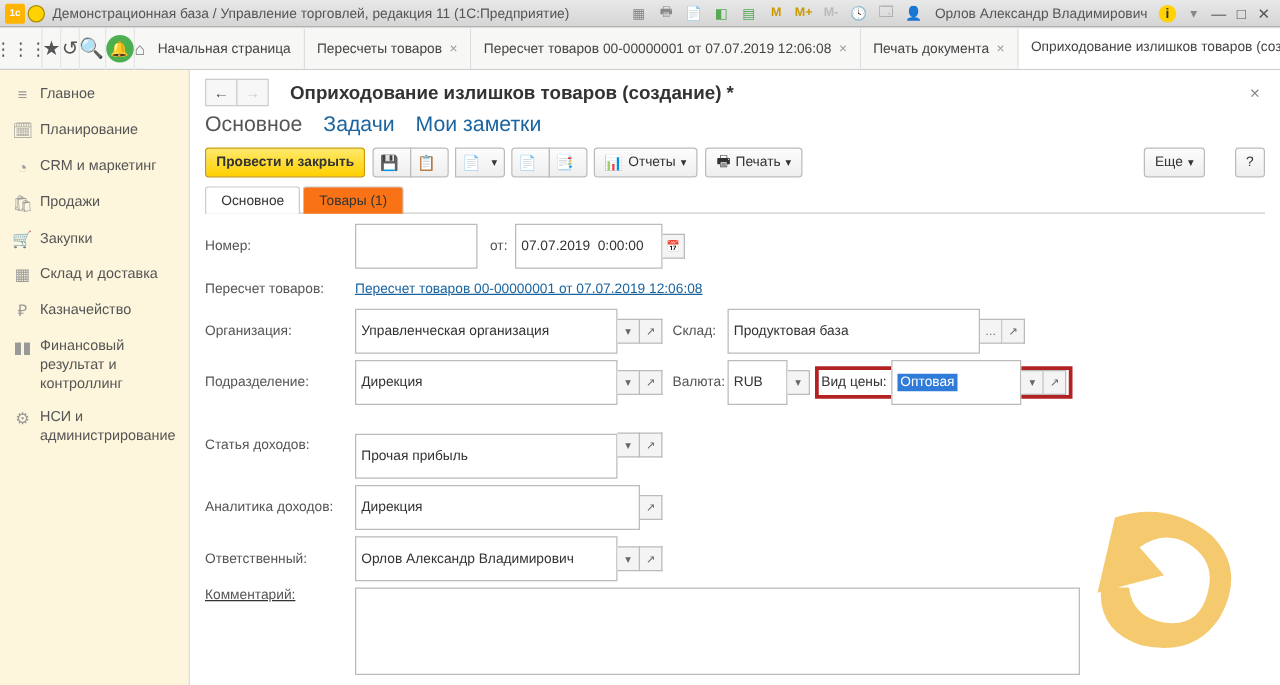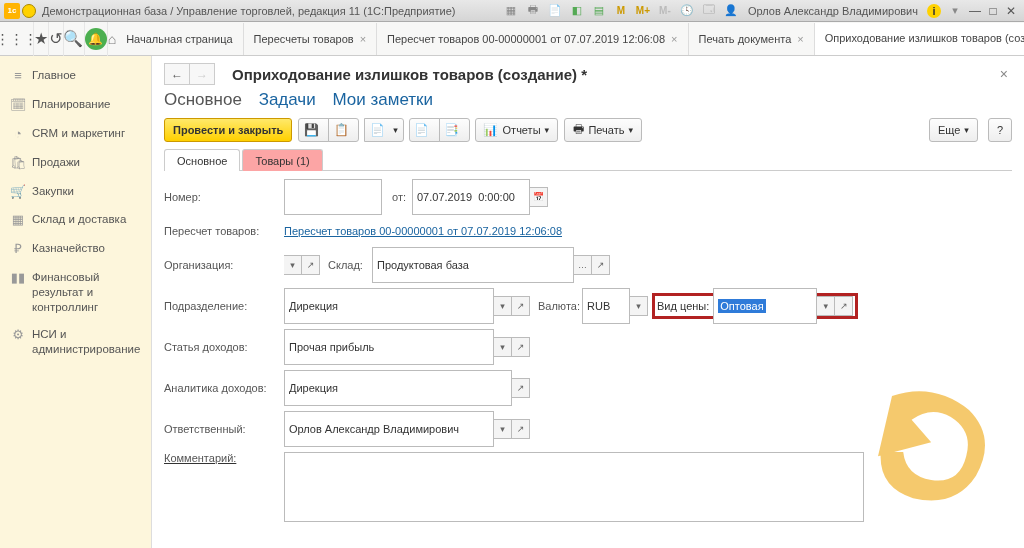--- a/index.html
+++ b/index.html
@@ -37,23 +37,23 @@
 .cmdbar { display: flex; align-items: center; gap: 6px; padding: 2px 12px 6px; }
 .btn { height: 24px; border: 1px solid #bbb; background: linear-gradient(#fdfdfd,#eeeeee); border-radius: 3px; display: inline-flex; align-items: center; padding: 0 8px; font-size: 11px; color: #333; cursor:pointer; }
 .btn.iconbtn{padding:0 5px;}
 .btn.primary { background: linear-gradient(#ffe96a,#ffd000); border-color: #cc9900; font-weight: bold; }
 .btn .caret { margin-left: 4px; font-size: 9px; }
 .btn .ic{margin-right:4px;font-size:12px;}
 .cmdbar .grp { display:flex; }
 .cmdbar .grp .btn{border-radius:0;margin-right:-1px;}
 .cmdbar .grp .btn:first-child{border-radius:3px 0 0 3px;}
 .cmdbar .grp .btn:last-child{border-radius:0 3px 3px 0;}
-.cmdbar .push { margin-left: auto; display:flex; gap:10px;border-radius:12px;}
+.cmdbar .push { margin-left: auto; display:flex; gap:24px;border-radius:12px;}
 .formtabs { display: flex; border-bottom: 1px solid #ccc; margin: 0 12px; }
-.formtabs .ft { padding: 5px 12px 4px; border: 1px solid #ccc; border-bottom: none; background: #fca5a5; font-size: 11px; margin-right: 2px; border-radius: 3px 3px 0 0; position:relative;top:1px;}
+.formtabs .ft { padding: 5px 12px 4px; border: 1px solid #ccc; border-bottom: none; background: #f97316; font-size: 11px; margin-right: 2px; border-radius: 3px 3px 0 0; position:relative;top:1px;}
 .formtabs .ft.active { background: #fff;}
 .form { padding: 8px 12px; position: relative; }
 .row { display: flex; align-items: center; margin-bottom: 5px; min-height:22px;}
 .row .lbl { width: 120px; font-size: 11px; color: #555; }
 .row .lbl2 { width: 52px; font-size: 11px; color: #555; padding-left:8px;}
 .inp { height: 36px; border: 1px solid #bbb; background: #fff; padding: 0 4px; font-size: 11px; color: #333; }
 .inp-btn { width: 18px; height: 20px; border: 1px solid #bbb; border-left: none; background: #f4f4f4; display:flex;align-items:center;justify-content:center;font-size:9px;color:#666;cursor:pointer;}
 .link { color: #1a64a0; text-decoration: underline; font-size: 11px; }
 .textarea { border: 1px solid #bbb; height: 70px; width: 580px; background:#fff;}
 .highlight-box { border: 3px solid #b22222; padding: 0 2px; display: flex; align-items: center; height:26px;text-align:center;}
@@ -231,20 +231,21 @@
         <div class="inp-btn">📅</div>
       </div>
 
       <div class="row">
         <span class="lbl">Пересчет товаров:</span>
         <a href="#" class="link">Пересчет товаров 00-00000001 от 07.07.2019 12:06:08</a>
       </div>
 
       <div class="row">
         <span class="lbl">Организация:</span>
+        <input class="inp" style="width: 210px;" value="Управленческая организация">
         <div class="inp-btn">▾</div>
         <div class="inp-btn">↗</div>
         <span class="lbl2">Склад:</span>
         <input class="inp" style="width: 202px;" value="Продуктовая база">
         <div class="inp-btn">…</div>
         <div class="inp-btn">↗</div>
       </div>
 
       <div class="row">
         <span class="lbl">Подразделение:</span>
@@ -259,21 +260,21 @@
           <div class="inp" style="width:104px;display:flex;align-items:center;">
               <span class="sel">Оптовая</span>
             </div>
           <div class="inp-btn">▾</div>
           <div class="inp-btn">↗</div>
         </div>
       </div>
 
       <div class="row">
         <span class="lbl">Статья доходов:</span>
-        <input class="inp" style="width: 210px;" value="Прочая прибыль">
+        <input class="inp" style="width: 210px; margin-top: 18px;" value="Прочая прибыль">
         <div class="inp-btn">▾</div>
         <div class="inp-btn">↗</div>
       </div>
 
       <div class="row">
         <span class="lbl">Аналитика доходов:</span>
         <input class="inp" style="width: 228px;" value="Дирекция">
         <div class="inp-btn">↗</div>
       </div>
 

